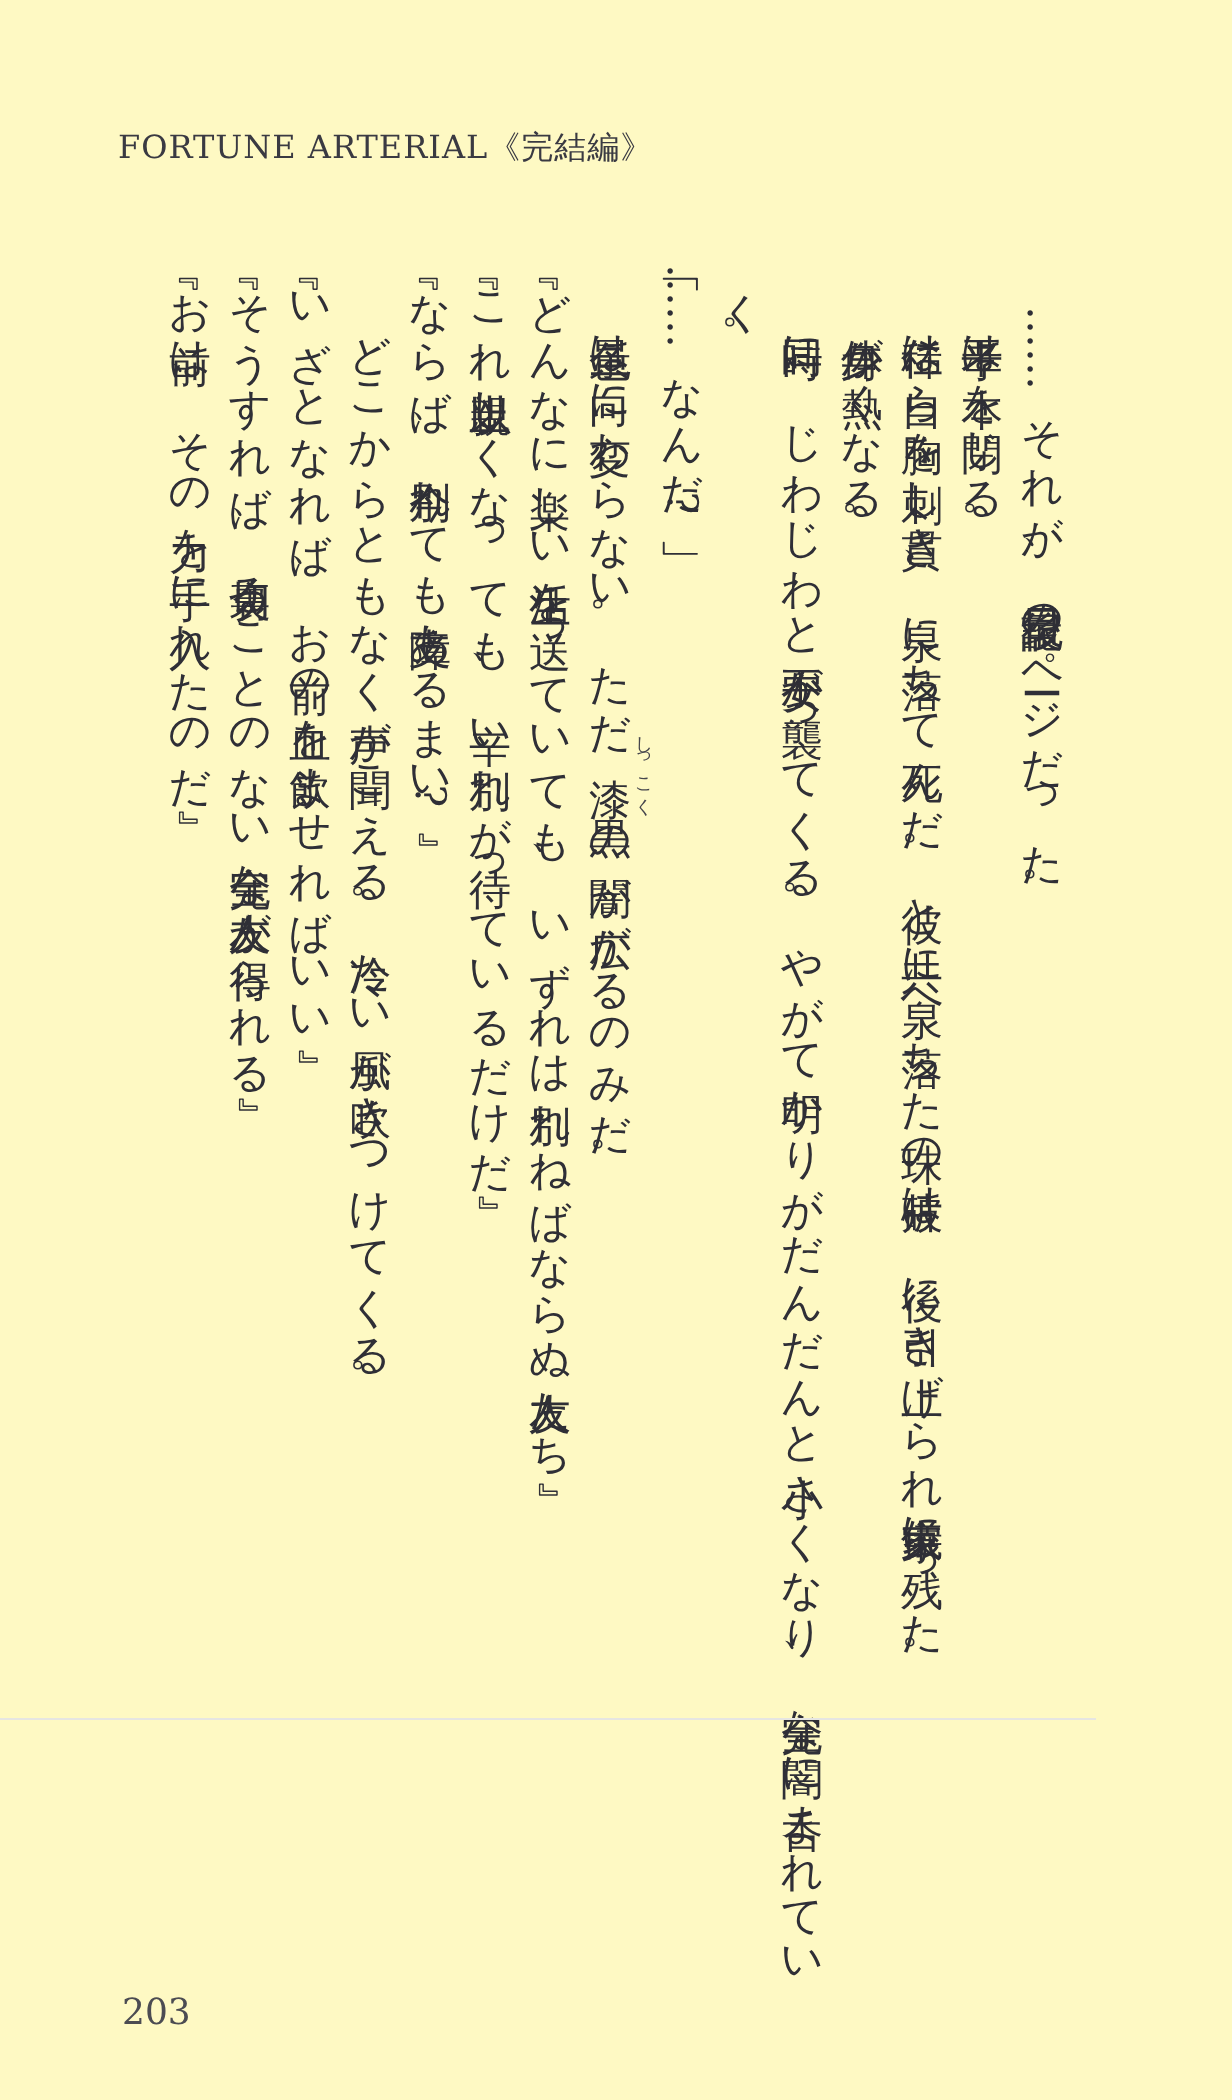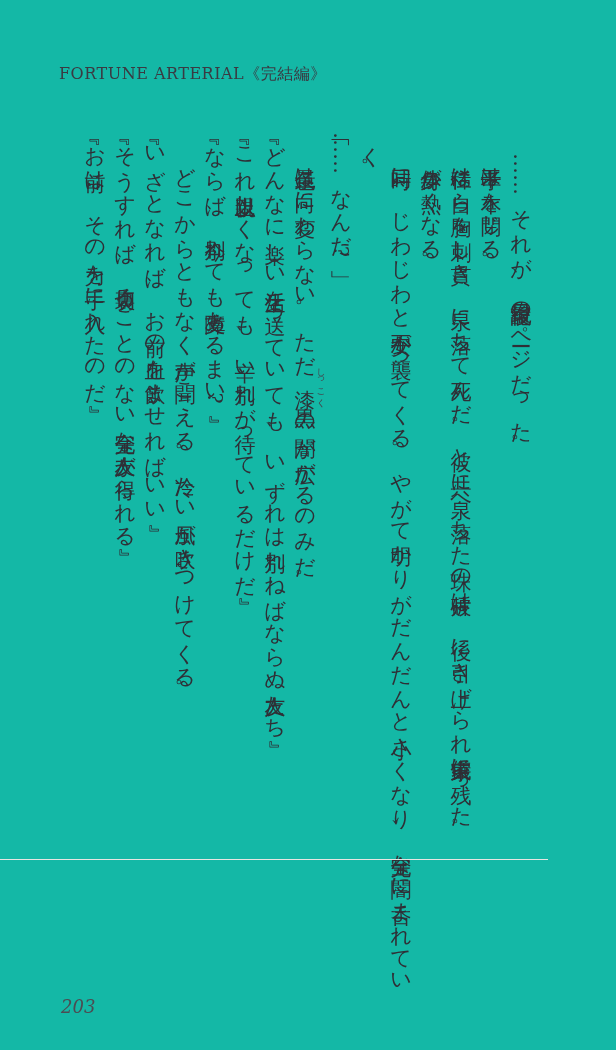--- a/index.html
+++ b/index.html
@@ -1,19 +1,19 @@
 <!DOCTYPE html>
 <html lang="ja"><head>
 <meta charset="utf-8">
 <style>
   html,body{margin:0;padding:0;}
   .page{
     position:relative;
     width:616px;height:1050px;
-    background:#14b8a6;
+    background:#fef9c3;
     overflow:hidden;
     font-family:"DejaVu Serif","Liberation Serif",serif;
     color:#32323a;
   }
   .running-header{
     position:absolute;
     top:64px;left:59px;
     font-size:16px;
     letter-spacing:0.5px;
     color:#3a3a42;
@@ -42,21 +42,20 @@
   ruby rt{
     font-size:9px;
     letter-spacing:0;
     color:#45454c;
   }
   .page-number{
     position:absolute;
     left:61px;
     top:996px;
     font-size:18px;
-    font-style:italic;
     color:#4c4c52;
   }
   .scan-line{
     position:absolute;
     top:859px;left:0;
     width:548px;height:1px;
     background:#e6e6e2;
   }
 </style>
 </head>

